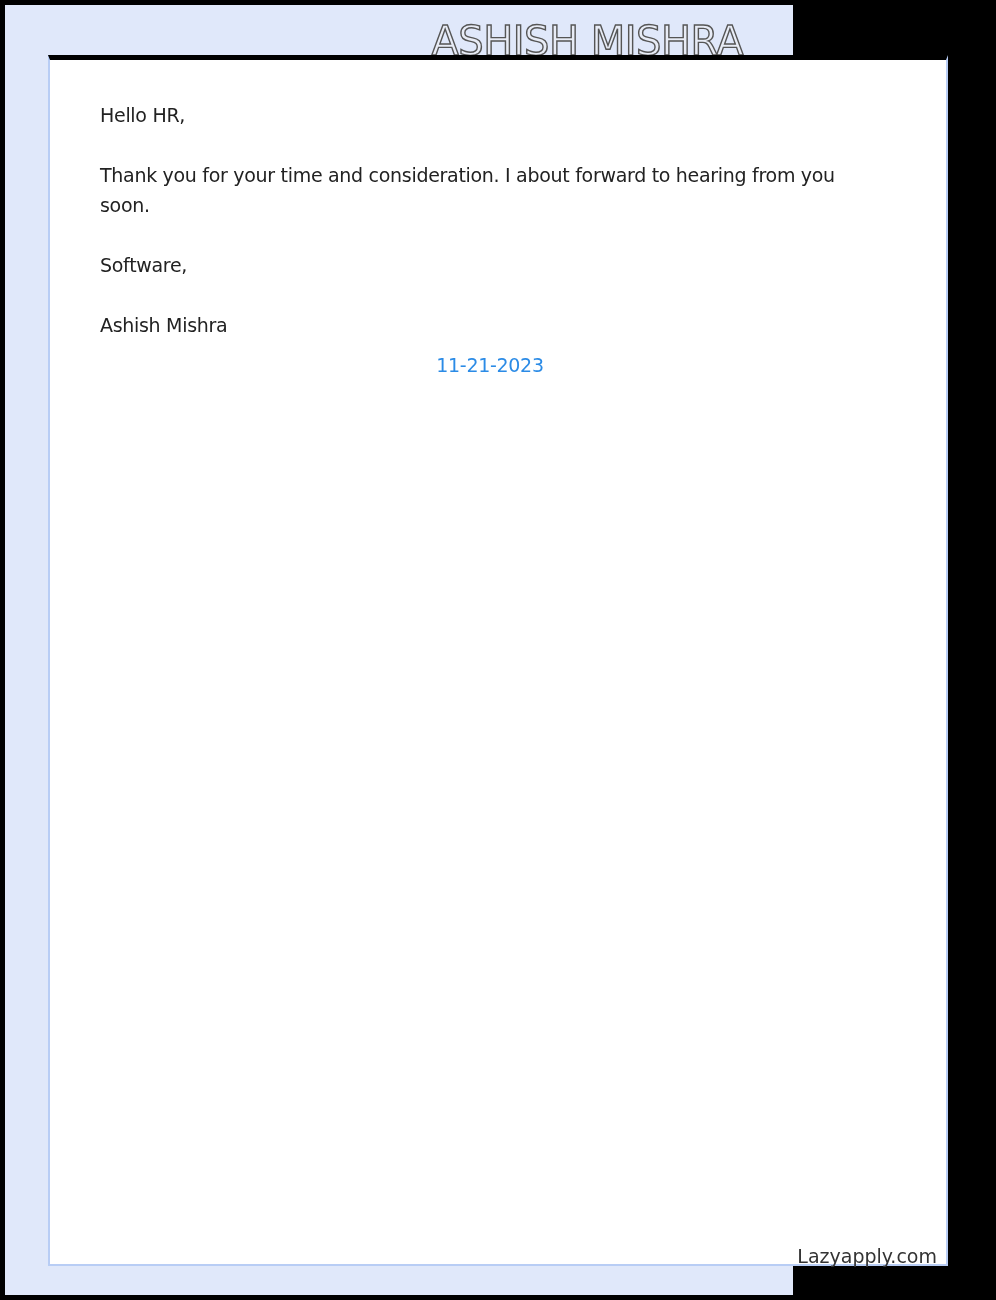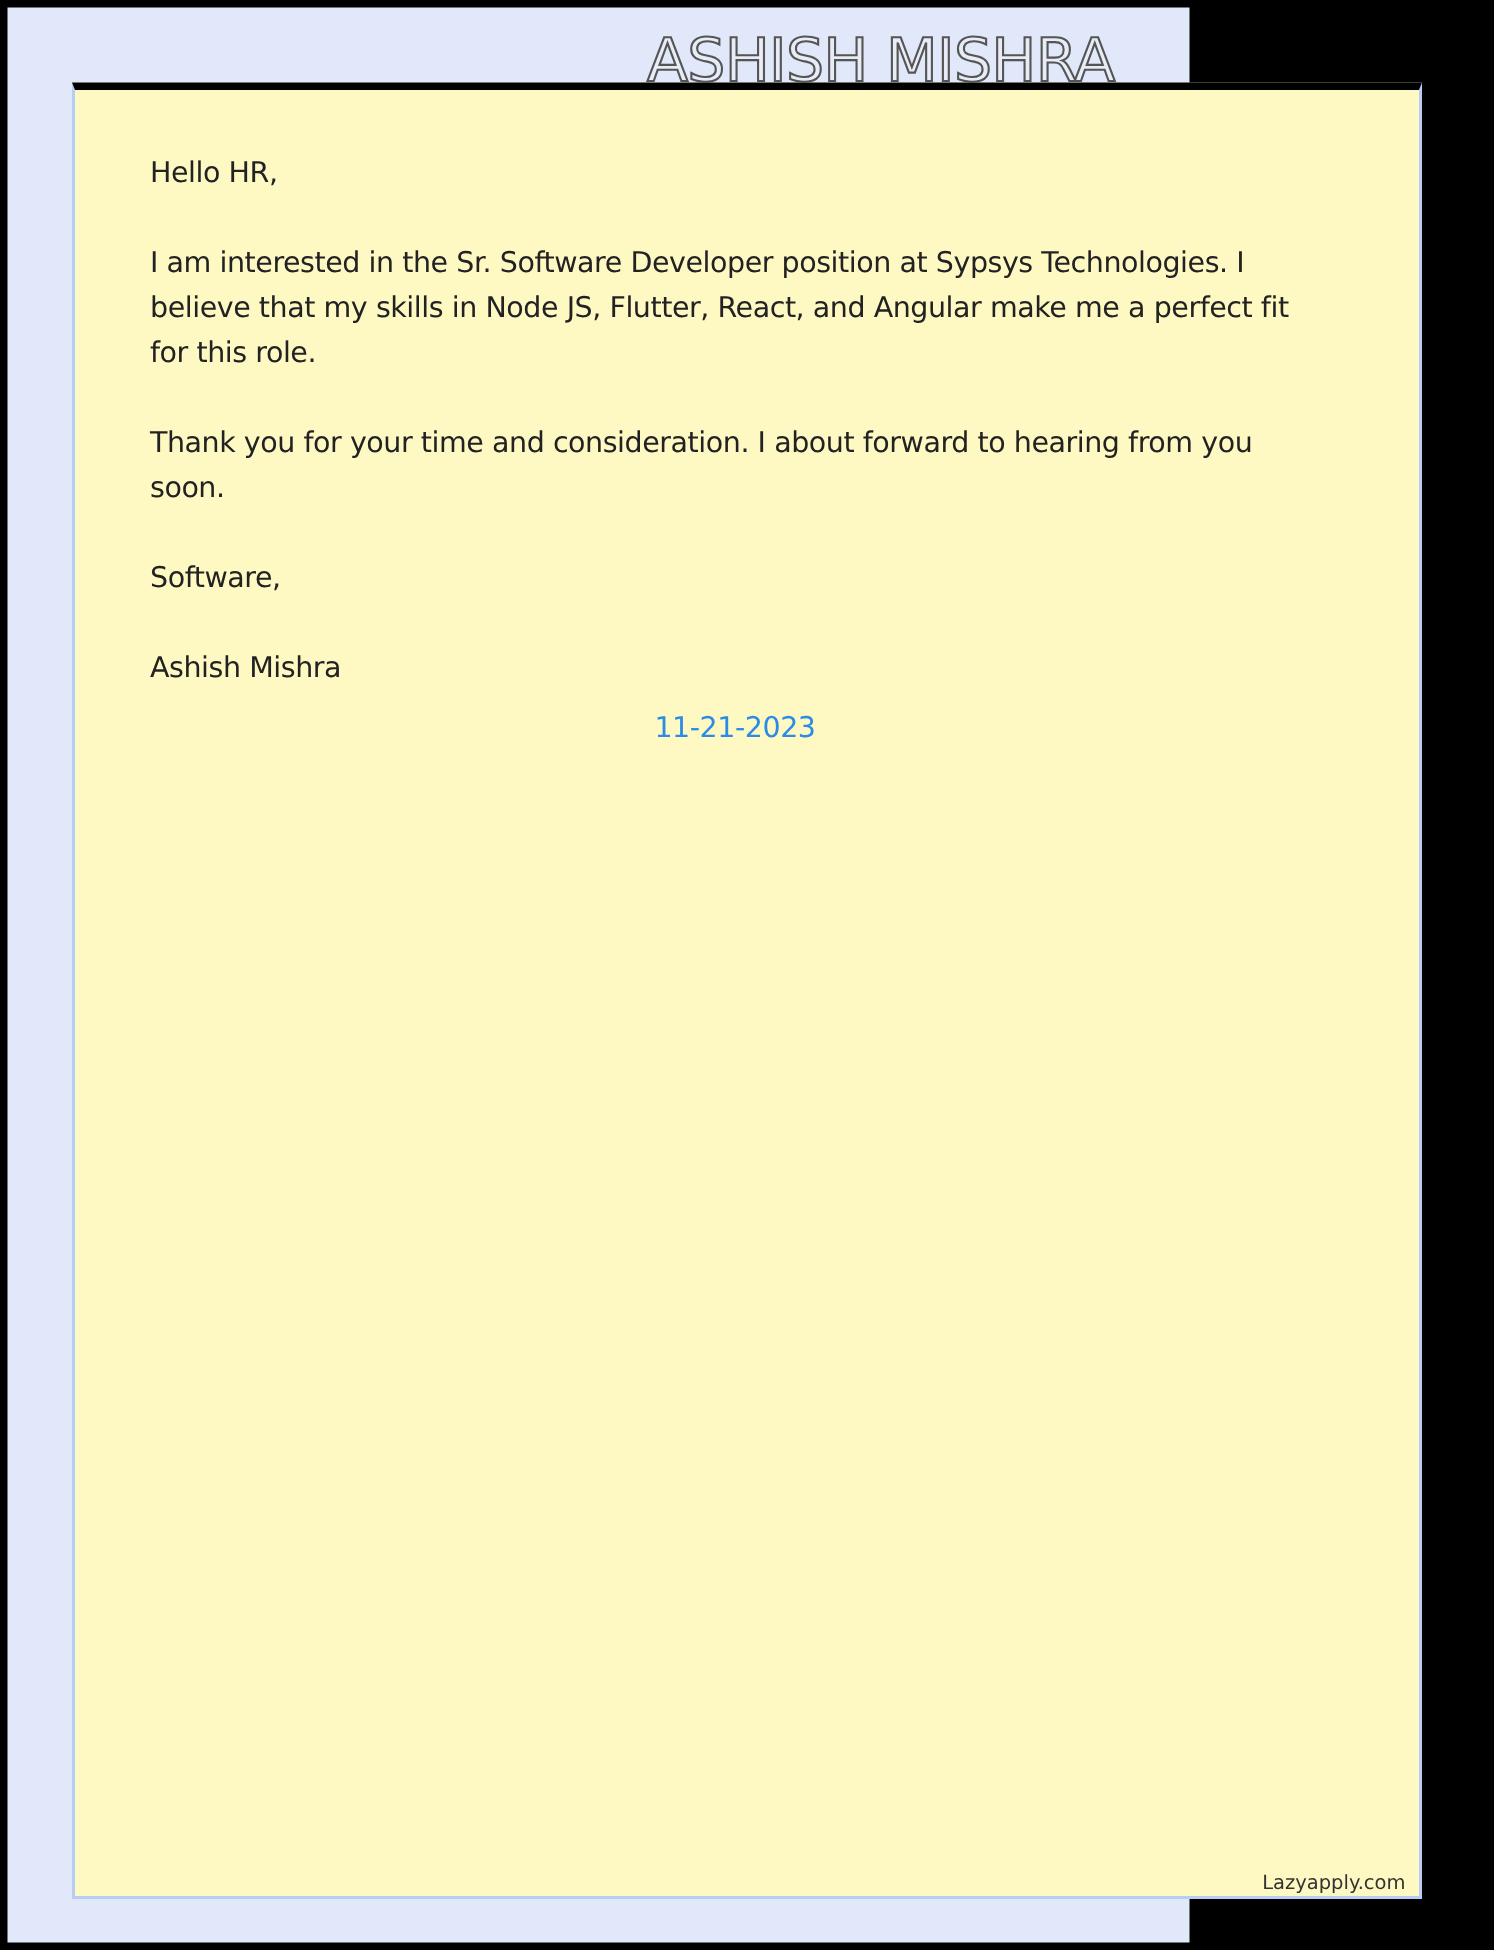--- a/index.html
+++ b/index.html
@@ -24,56 +24,55 @@
       color: #e8ecf6;
       -webkit-text-stroke: 1.4px #555;
       letter-spacing: -0.5px;
       margin: 0;
       font-weight: normal;
     }
     .page {
       position: absolute;
       left: 43px; top: 50px;
       width: 896px; height: 1204px;
-      background: #fef9c3;
+      background: #ffffff;
       border-left: 2px solid #b8cdf5;
       border-right: 2px solid #b8cdf5;
       border-bottom: 2px solid #b8cdf5;
       border-top: 5px solid #000;
     }
     .content {
       position: absolute;
       left: 50px; top: 40px;
       width: 780px;
       font-size: 19px;
       line-height: 30px;
       color: #222;
       letter-spacing: -0.3px;
     }
     .content p { margin: 0 0 30px 0; }
     .content p.sig-name { margin-bottom: 10px; }
     .date { color: #2b8be6; text-align: center; }
     .footer {
       position: absolute;
       right: 9px; bottom: 0px;
-      font-size: 13px;
+      font-size: 19px;
       color: #333;
       line-height: 16px;
     }
   </style>
 </head>
 <body>
 
 <div class="frame">
   <h1 class="title">ASHISH MISHRA</h1>
 
   <div class="page">
     <div class="content">
       <p>Hello HR,</p>
-      <p>I am interested in the Sr. Software Developer position at Sypsys Technologies. I believe that my skills in Node JS, Flutter, React, and Angular make me a perfect fit for this role.</p>
       <p>Thank you for your time and consideration. I about forward to hearing from you soon.</p>
       <p>Software,</p>
       <p class="sig-name">Ashish Mishra</p>
       <p class="date">11-21-2023</p>
     </div>
 
     <div class="footer">Lazyapply.com</div>
   </div>
 </div>
 

